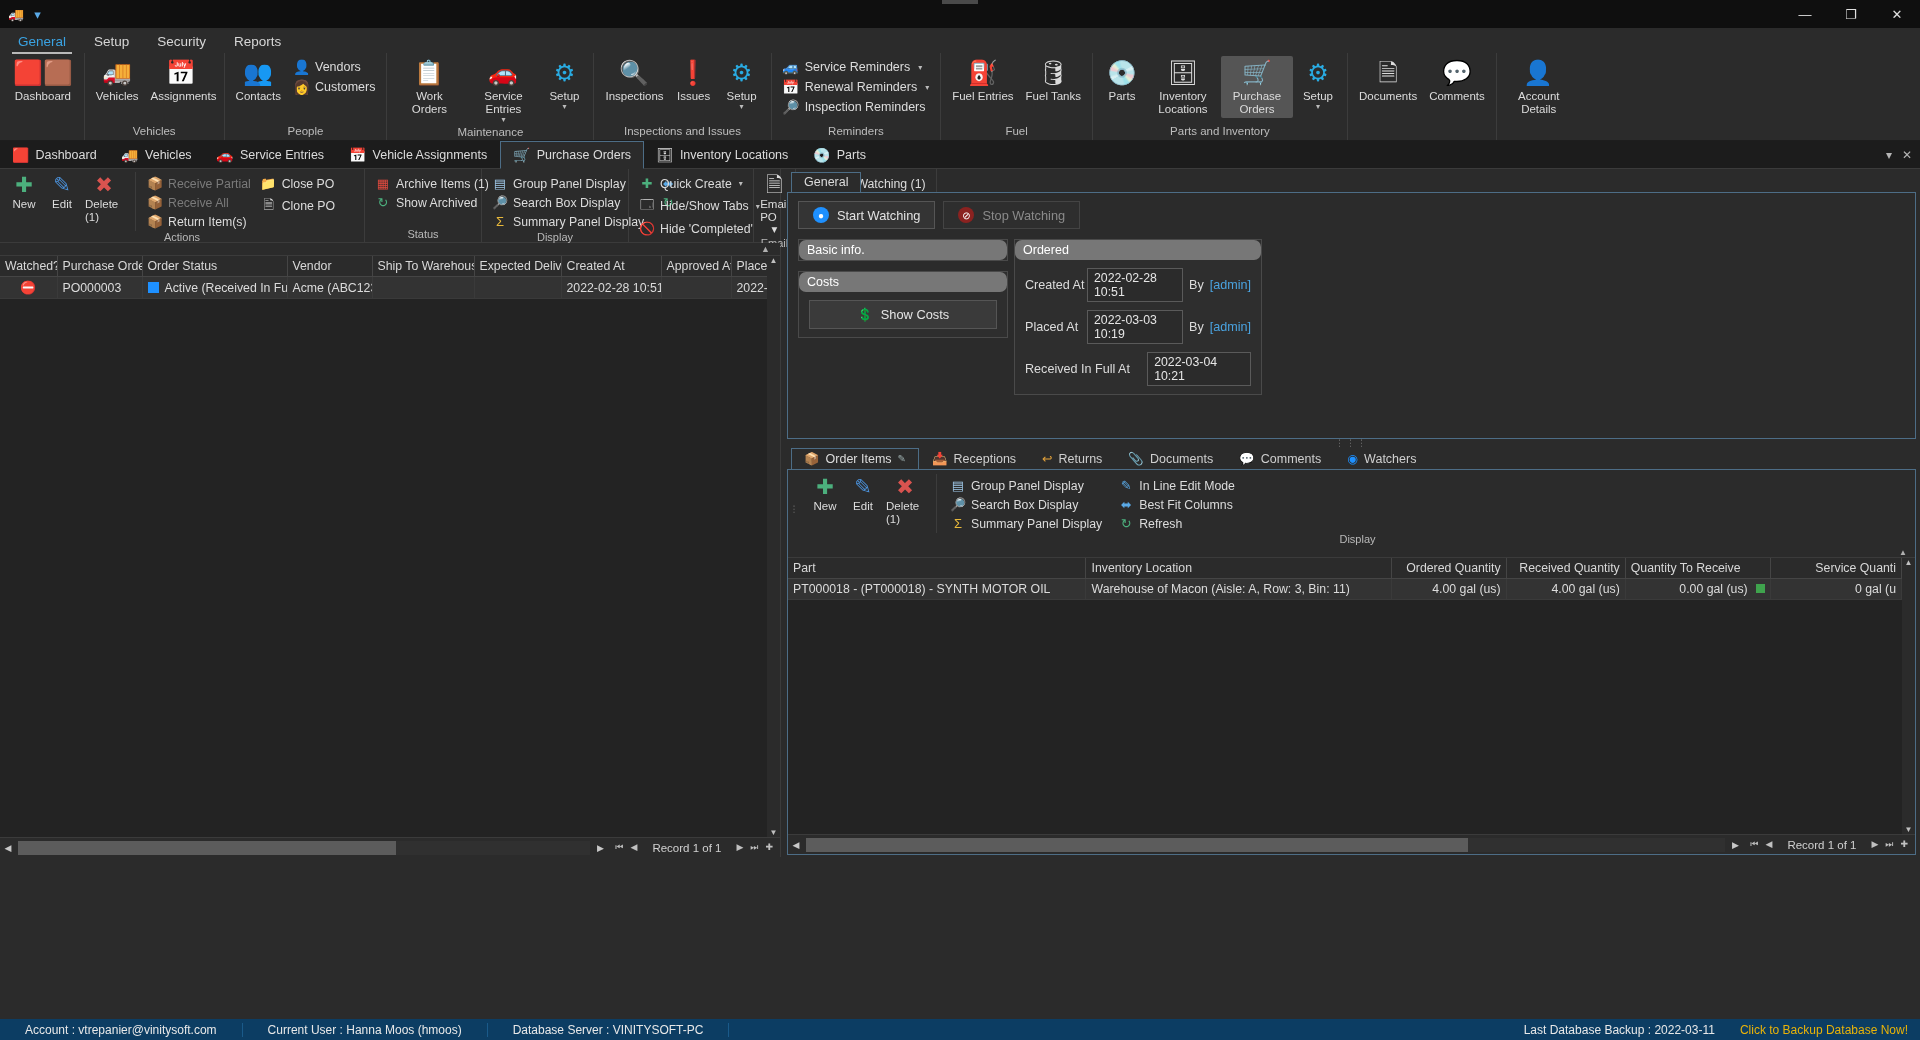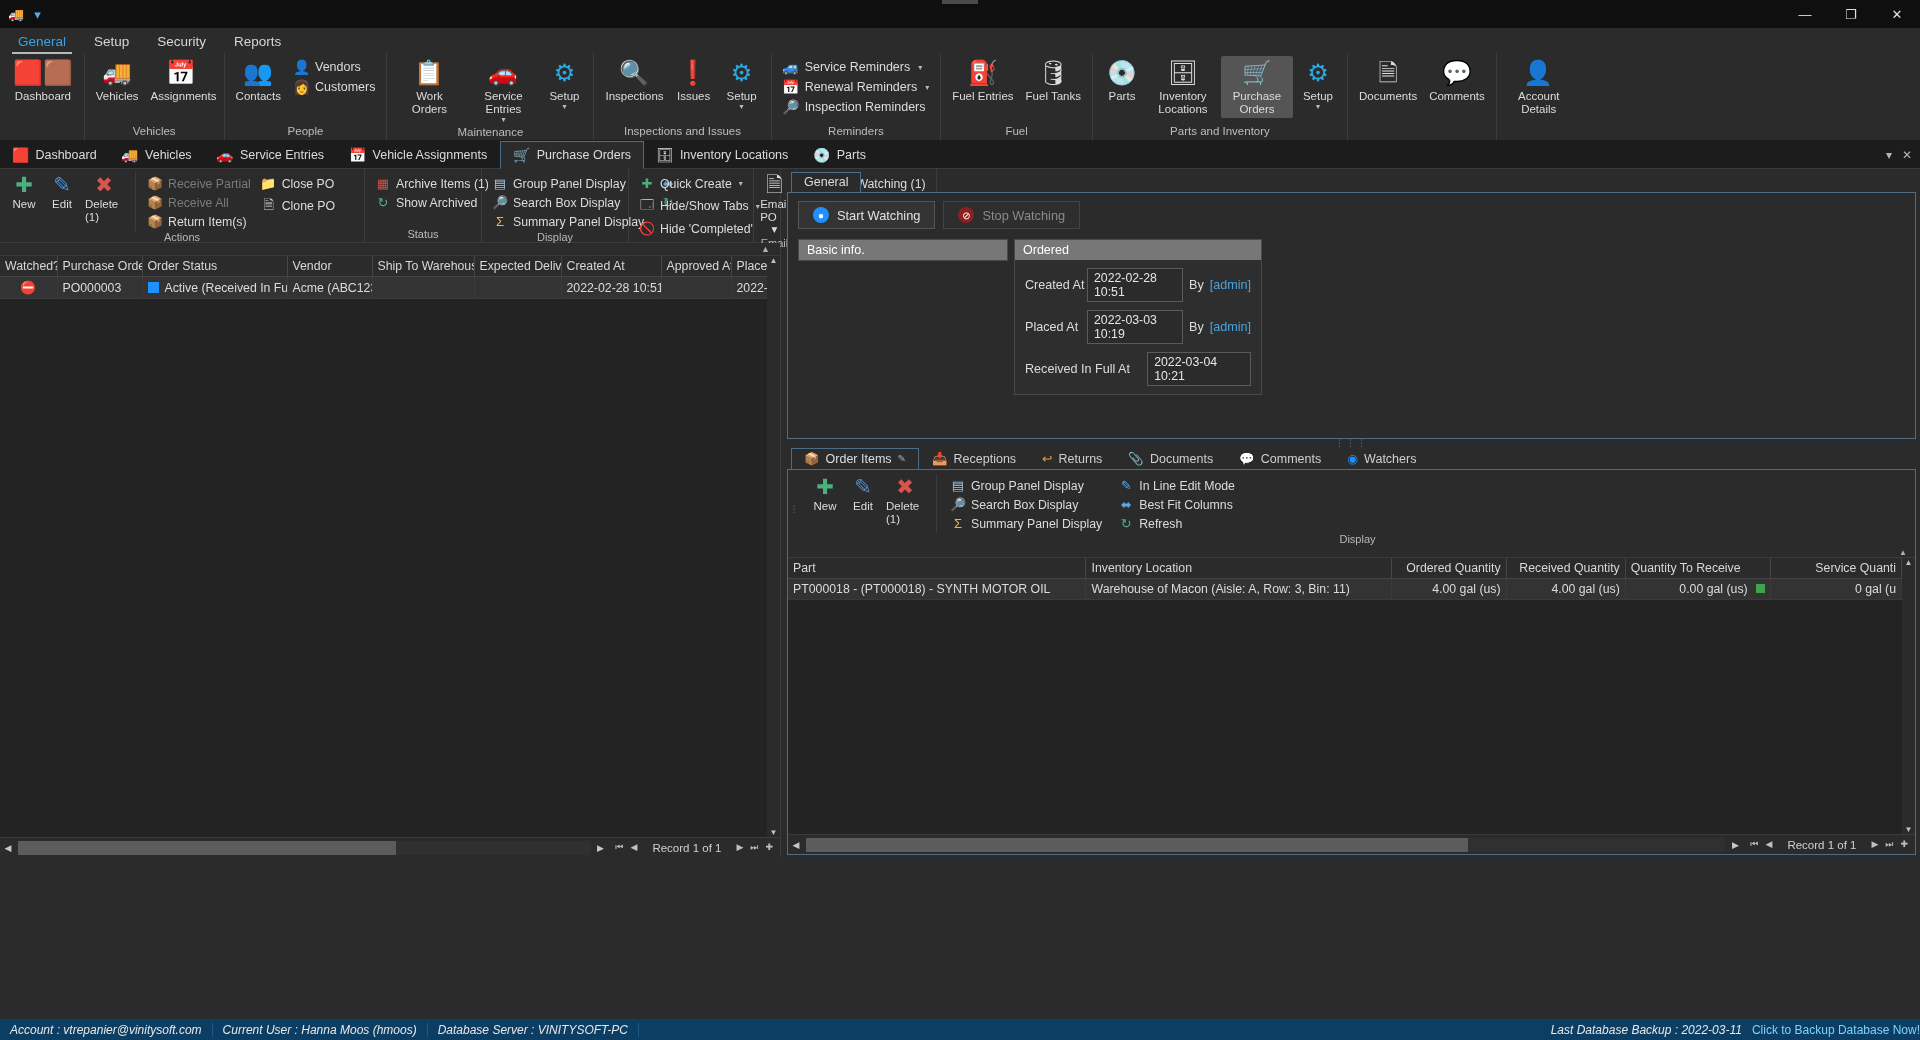--- a/index.html
+++ b/index.html
@@ -171,21 +171,21 @@
     display: flex; align-items: center; gap: 8px; padding: 5px 14px;
     border: 1px solid #555; background: #343434; font-size: 12.8px; color: #e2e2e2;
   }
   .wbtn.disabled { color: #8a8a8a; border-color: #444; background: #2e2e2e; }
   .eye { width: 16px; height: 16px; border-radius: 50%; background: #1e90ff;
          display:inline-flex; align-items:center; justify-content:center; font-size:10px; color:#fff; }
   .eye.red { background: #8b2220; }
 
   .gbox { border: 1px solid #4a4a4a; background: #2e2e2e; }
   .gbox-hd {
-    background: #777; color: #fff; font-size: 12.5px; padding: 3px 8px;
+    background: #777; color: #fff; font-size: 12.5px; padding: 3px 8px; border-radius: 7px;
   }
   .gbox-bd { padding: 8px 10px; }
 
   .fld { display: flex; align-items: center; margin-bottom: 9px; font-size: 12.6px; }
   .fld .lbl { width: 105px; color: #dcdcdc; }
   .fld .txtin {
     background: #2b2b2b; border: 1px solid #5a5a5a; color: #e6e6e6;
     padding: 3px 6px; font-size: 12.6px; width: 170px; font-family: inherit;
   }
   .chkbox {
@@ -217,24 +217,24 @@
   }
   .lr-big .gl { font-size: 21px; line-height: 25px; height: 26px; }
   .lr-col { display: flex; flex-direction: column; padding-top: 2px; }
 
   
   #statusbar {
     position: absolute; bottom: 0; left: 0; right: 0; height: 21px;
     background: #0c3d63; display: flex; align-items: center;
     font-size: 12px; color: #e8e8e8;
   }
-  #statusbar .seg { padding: 0 10px; border-right: 1px solid #1a5a8a; font-style: italic; }
+  #statusbar .seg { padding: 0 25px; border-right: 1px solid #1a5a8a; }
   #statusbar .right { margin-left: auto; display: flex; align-items: center; }
   #statusbar .right .seg { border-right: none; }
-  #statusbar .bk-link { color: #7dd3fc; }
+  #statusbar .bk-link { color: #eab308; padding-right: 12px; }
 
   .vsb {
     width: 13px; background: #2b2b2b; display: flex; flex-direction: column;
     align-items: center; justify-content: space-between; color: #c0c0c0; font-size: 8px;
   }
 </style>
 </head>
 <body>
 
 <div id="titlebar">
@@ -703,20 +703,29 @@
         </div>
       </div>
 
       <div style="display:flex; gap:6px; align-items:flex-start;">
 
         <div style="width:210px;">
           <div class="gbox">
             <div class="gbox-hd">Basic info.</div>
           </div>
 
+          <div class="gbox" style="margin-top:10px;">
+            <div class="gbox-hd">Costs</div>
+            <div class="gbox-bd">
+              <div class="costbtn">
+                <span style="color:#4caf7d">💲</span>
+                <span>Show Costs</span>
+              </div>
+            </div>
+          </div>
         </div>
 
         <div style="width:248px;">
           <div class="gbox">
             <div class="gbox-hd">Ordered</div>
             <div class="gbox-bd">
               <div class="evt-row">
                 <span class="lbl">Created At</span>
                 <span class="val">2022-02-28 10:51</span>
                 <span class="by">By</span>

